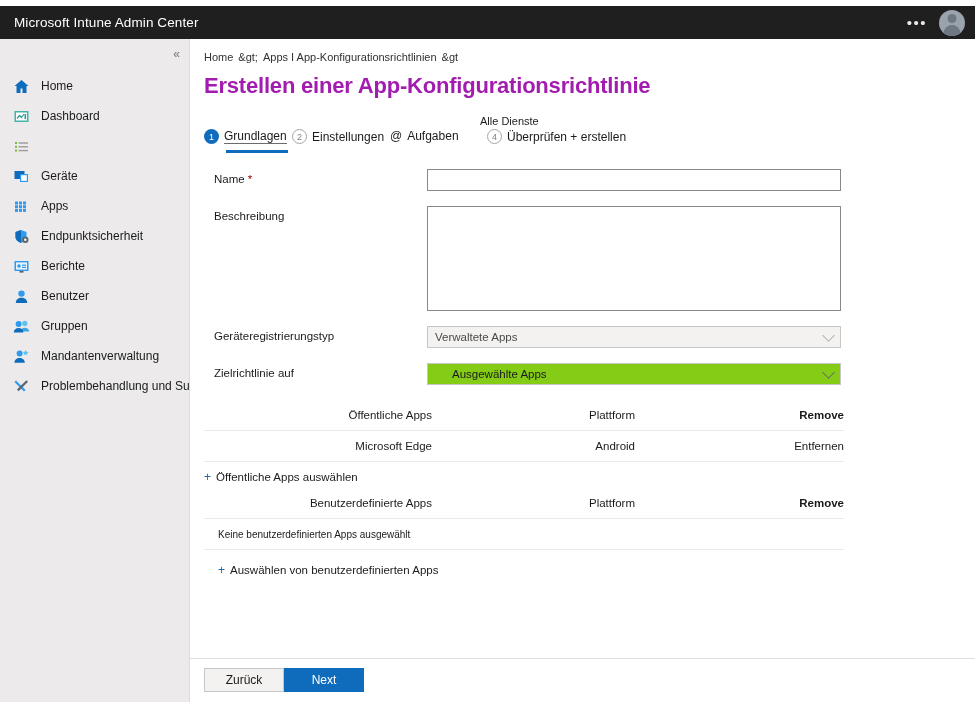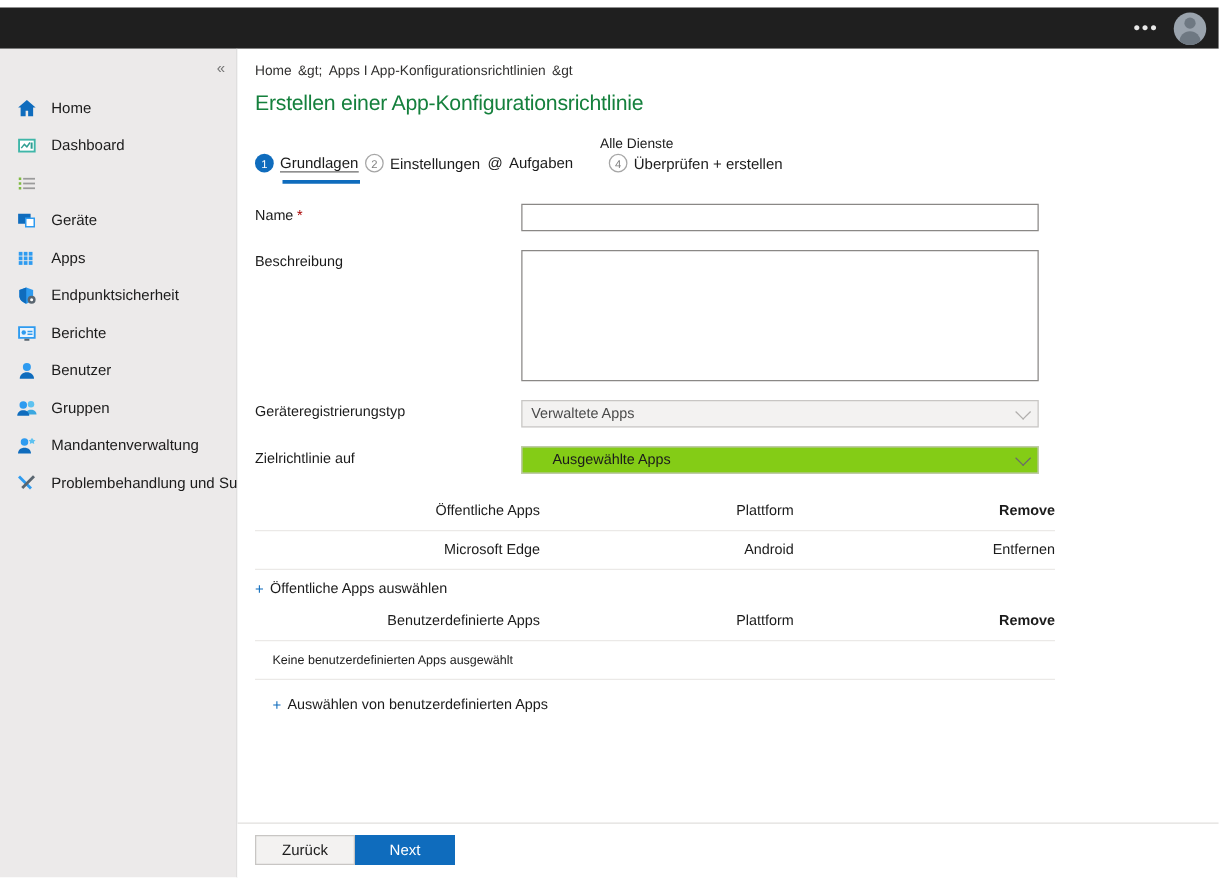--- a/index.html
+++ b/index.html
@@ -83,21 +83,21 @@
   .breadcrumb {
     font-size: 11px; color: #323130;
     padding: 12px 0 0 14px;
     display: flex; align-items: center; gap: 5px;
     white-space: nowrap;
   }
   .crumb { cursor: pointer; }
   .crumb-sep { color: #323130; }
 
   .page-title {
-    font-size: 17px; font-weight: 400; color: #15803d;
+    font-size: 22px; font-weight: 700; color: #a21caf;
     padding: 10px 0 0 14px; letter-spacing: -.2px;
   }
 
   
   .steps {
     position: relative;
     margin: 22px 0 0 14px;
     height: 34px;
   }
   .step {
@@ -118,21 +118,21 @@
     position: absolute; left: 22px; top: 29px;
     width: 62px; height: 2.5px; background: #0f6cbd;
   }
   .alldienste {
     position: absolute; left: 276px; top: -6px;
     font-size: 11px; color: #1b1b1b; white-space: nowrap;
   }
   .at-glyph { font-size: 12px; color: #1b1b1b; }
 
   
-  .form { margin-left: 14px; margin-top: 14px; width: 640px; }
+  .form { margin-left: 24px; margin-top: 14px; width: 640px; }
 
   .field-row { display: flex; align-items: flex-start; margin-bottom: 15px; }
   .field-label {
     width: 213px; flex: 0 0 213px;
     font-size: 11.5px; color: #1b1b1b; padding-top: 4px;
   }
   .req { color: #a80000; margin-left: 3px; }
 
   .text-input {
     width: 414px; height: 22px;
@@ -207,20 +207,21 @@
   .btn-primary { background: #0f6cbd; color: #ffffff; }
 </style>
 </head>
 <body>
 
 <div id="app">
 
   <div class="top-strip"></div>
 
   <div class="header">
+    <div class="header-title">Microsoft Intune Admin Center</div>
     <div class="header-right">
       <div class="ellipsis-btn">•••</div>
       <div class="avatar"></div>
     </div>
   </div>
 
   <div class="body-row">
 
     <div class="sidebar">
       <div class="collapse-row">

